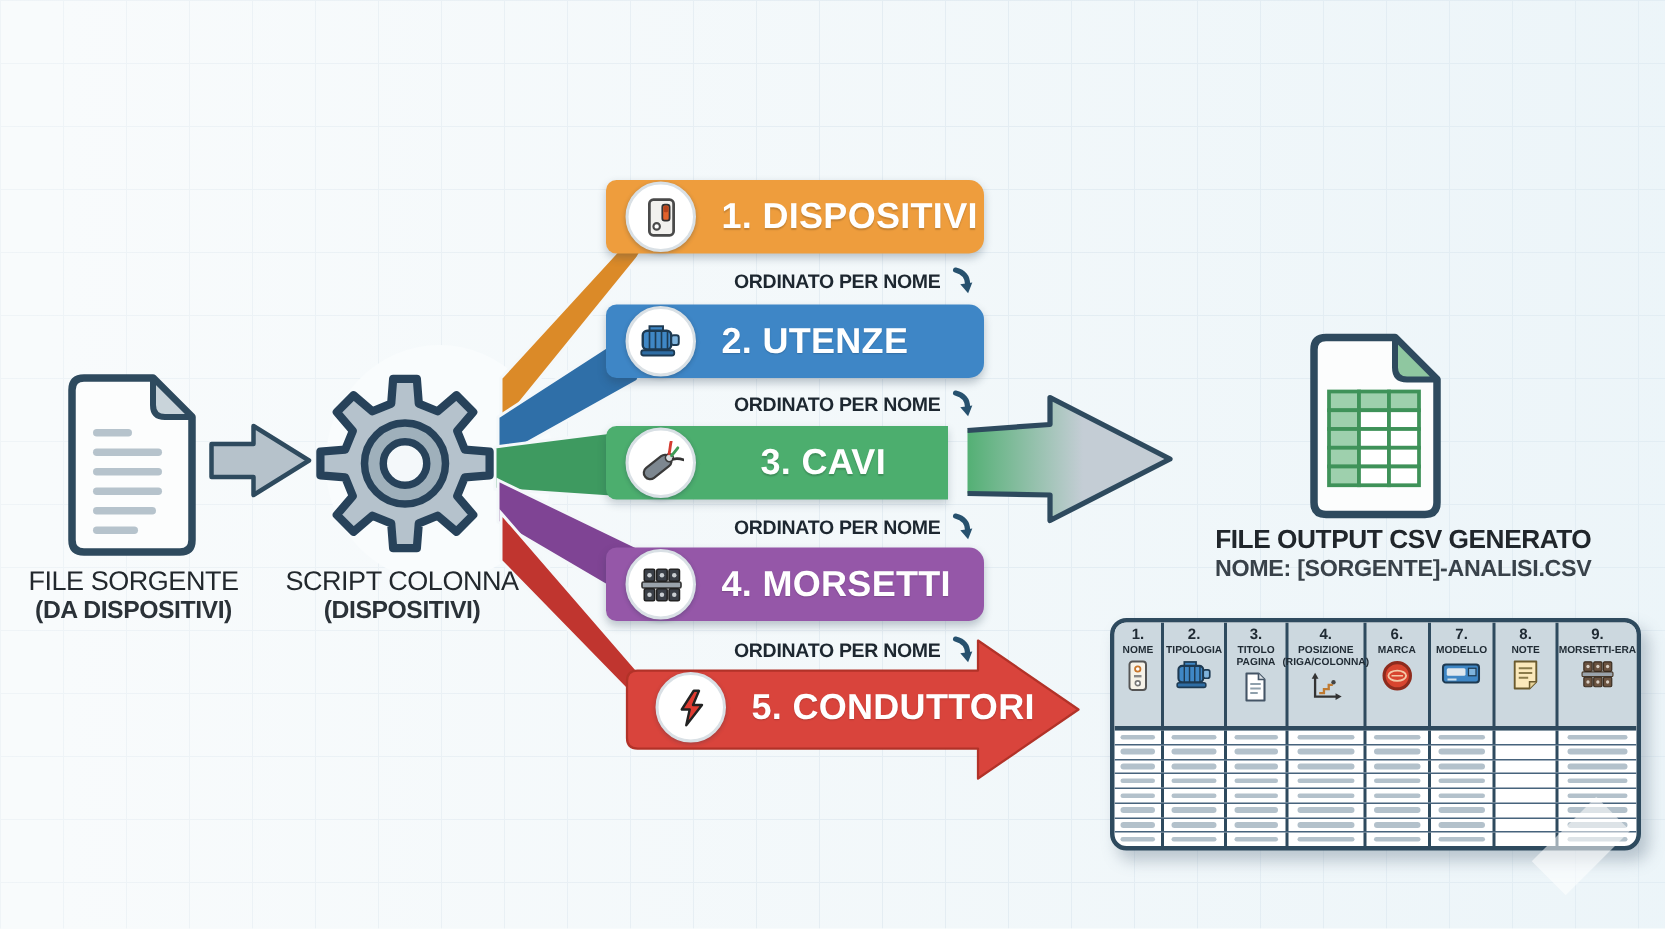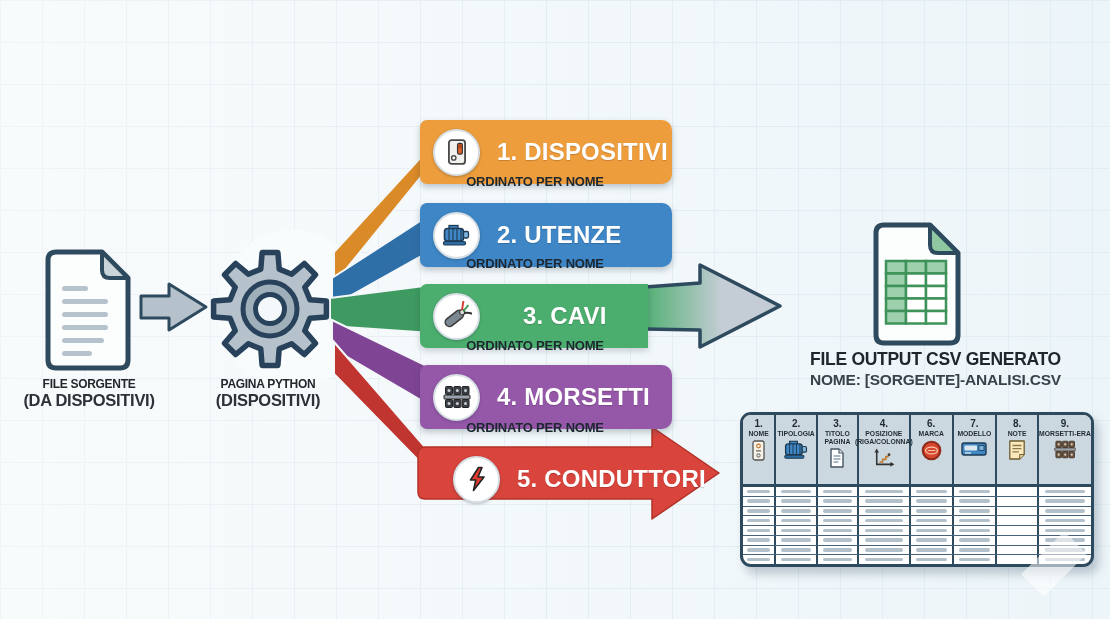--- a/index.html
+++ b/index.html
@@ -11,37 +11,37 @@
       linear-gradient(#e2ebf1 1px, transparent 1px),
       linear-gradient(90deg,#e2ebf1 1px, transparent 1px),
       #f3f8fa;
     background-size:auto,42px 42px,42px 42px,auto;
   }
   .abs{position:absolute;}
   svg{display:block;}
 
   
   .node-label{position:absolute;text-align:center;color:#22282d;line-height:1.18;}
-  .node-label .t1{font-size:12px;font-weight:700;letter-spacing:-.3px;}
+  .node-label .t1{font-size:18px;font-weight:400;letter-spacing:-.3px;}
   .node-label .t2{font-size:16.5px;font-weight:700;letter-spacing:-.3px;color:#2b3238;}
 
   
-  .banner{position:absolute;left:420px;width:252px;height:64px;border-radius:7px 10px 10px 7px;
+  .banner{position:absolute;left:404px;width:252px;height:49px;border-radius:7px 10px 10px 7px;
     display:flex;align-items:center;box-shadow:0 3px 6px rgba(35,58,78,.28);}
   .banner.no-bg{background:transparent !important;box-shadow:none;padding-left:20px;}
   .banner.flat-right{border-radius:7px 0 0 7px;box-shadow:0 3px 6px rgba(35,58,78,.22);gap:26px;}
   .b-circle{width:47px;height:47px;border-radius:50%;background:#fff;margin-left:13px;flex:0 0 auto;
     border:2px solid #d9e0e5;box-sizing:border-box;display:flex;align-items:center;justify-content:center;
     box-shadow:0 1px 3px rgba(30,50,70,.3);}
   .b-label{color:#fff;font-size:24px;font-weight:800;letter-spacing:.2px;margin-left:17px;
     text-shadow:0 1px 1px rgba(0,0,0,.18);white-space:nowrap;}
 
   
   .sort-row{position:absolute;left:420px;width:230px;height:18px;display:flex;align-items:center;
-    justify-content:flex-end;gap:7px;flex-direction:column;}
+    justify-content:flex-end;gap:7px;}
   .sort-text{font-size:13px;font-weight:800;color:#1d2730;letter-spacing:-.2px;white-space:nowrap;}
 
   
   .out-label{position:absolute;left:773px;top:349px;width:325px;text-align:center;color:#20262b;}
   .out-label .t1{font-size:17.5px;font-weight:800;letter-spacing:-.3px;}
   .out-label .t2{font-size:15.5px;font-weight:600;color:#39424a;letter-spacing:-.2px;margin-top:1px;}
 
   
   .csv-table{position:absolute;left:740px;top:412px;width:354px;height:155px;background:#fff;
     border:3px solid #2e4a5e;border-radius:11px;box-sizing:border-box;display:flex;flex-direction:column;
@@ -112,21 +112,21 @@
     <div class="t2">(DA DISPOSITIVI)</div>
   </div>
 
   <svg class="abs" style="left:205px;top:244px" width="130" height="130" viewBox="-65 -65 130 130">
     <polygon points="39.9,-9.2 56.4,-7.9 56.4,7.9 39.9,9.2 34.8,21.7 45.5,34.3 34.3,45.5 21.7,34.8 9.2,39.9 7.9,56.4 -7.9,56.4 -9.2,39.9 -21.7,34.8 -34.3,45.5 -45.5,34.3 -34.8,21.7 -39.9,9.2 -56.4,7.9 -56.4,-7.9 -39.9,-9.2 -34.8,-21.7 -45.5,-34.3 -34.3,-45.5 -21.7,-34.8 -9.2,-39.9 -7.9,-56.4 7.9,-56.4 9.2,-39.9 21.7,-34.8 34.3,-45.5 45.5,-34.3 34.8,-21.7" fill="#b5c2cc" stroke="#27425a" stroke-width="5.5" stroke-linejoin="round"></polygon>
     <circle r="27" fill="#9fb0bb" stroke="#27425a" stroke-width="5"></circle>
     <circle r="14.5" fill="#f4f8fa" stroke="#27425a" stroke-width="5"></circle>
   </svg>
 
   <div class="node-label" style="left:178px;top:377px;width:180px">
-    <div class="t1">PAGINA PYTHON</div>
+    <div class="t1">SCRIPT COLONNA</div>
     <div class="t2">(DISPOSITIVI)</div>
   </div>
 
   <div class="banner" style="top: 120px; background: rgb(238, 157, 61);">
     <div class="b-circle">
       <svg width="26" height="28" viewBox="0 0 24 26">
         <rect x="4.5" y="2" width="15" height="22" rx="2.5" fill="#f2f1ee" stroke="#4a4a4a" stroke-width="1.7"></rect>
         <rect x="12.5" y="5" width="4.5" height="10" rx="1.5" fill="#e2622b" stroke="#333" stroke-width="1.1"></rect>
         <rect x="13.4" y="5.8" width="2.7" height="4" rx="1" fill="#b8441c"></rect>
         <circle cx="9" cy="18.5" r="2" fill="#fff" stroke="#4a4a4a" stroke-width="1.3"></circle>

